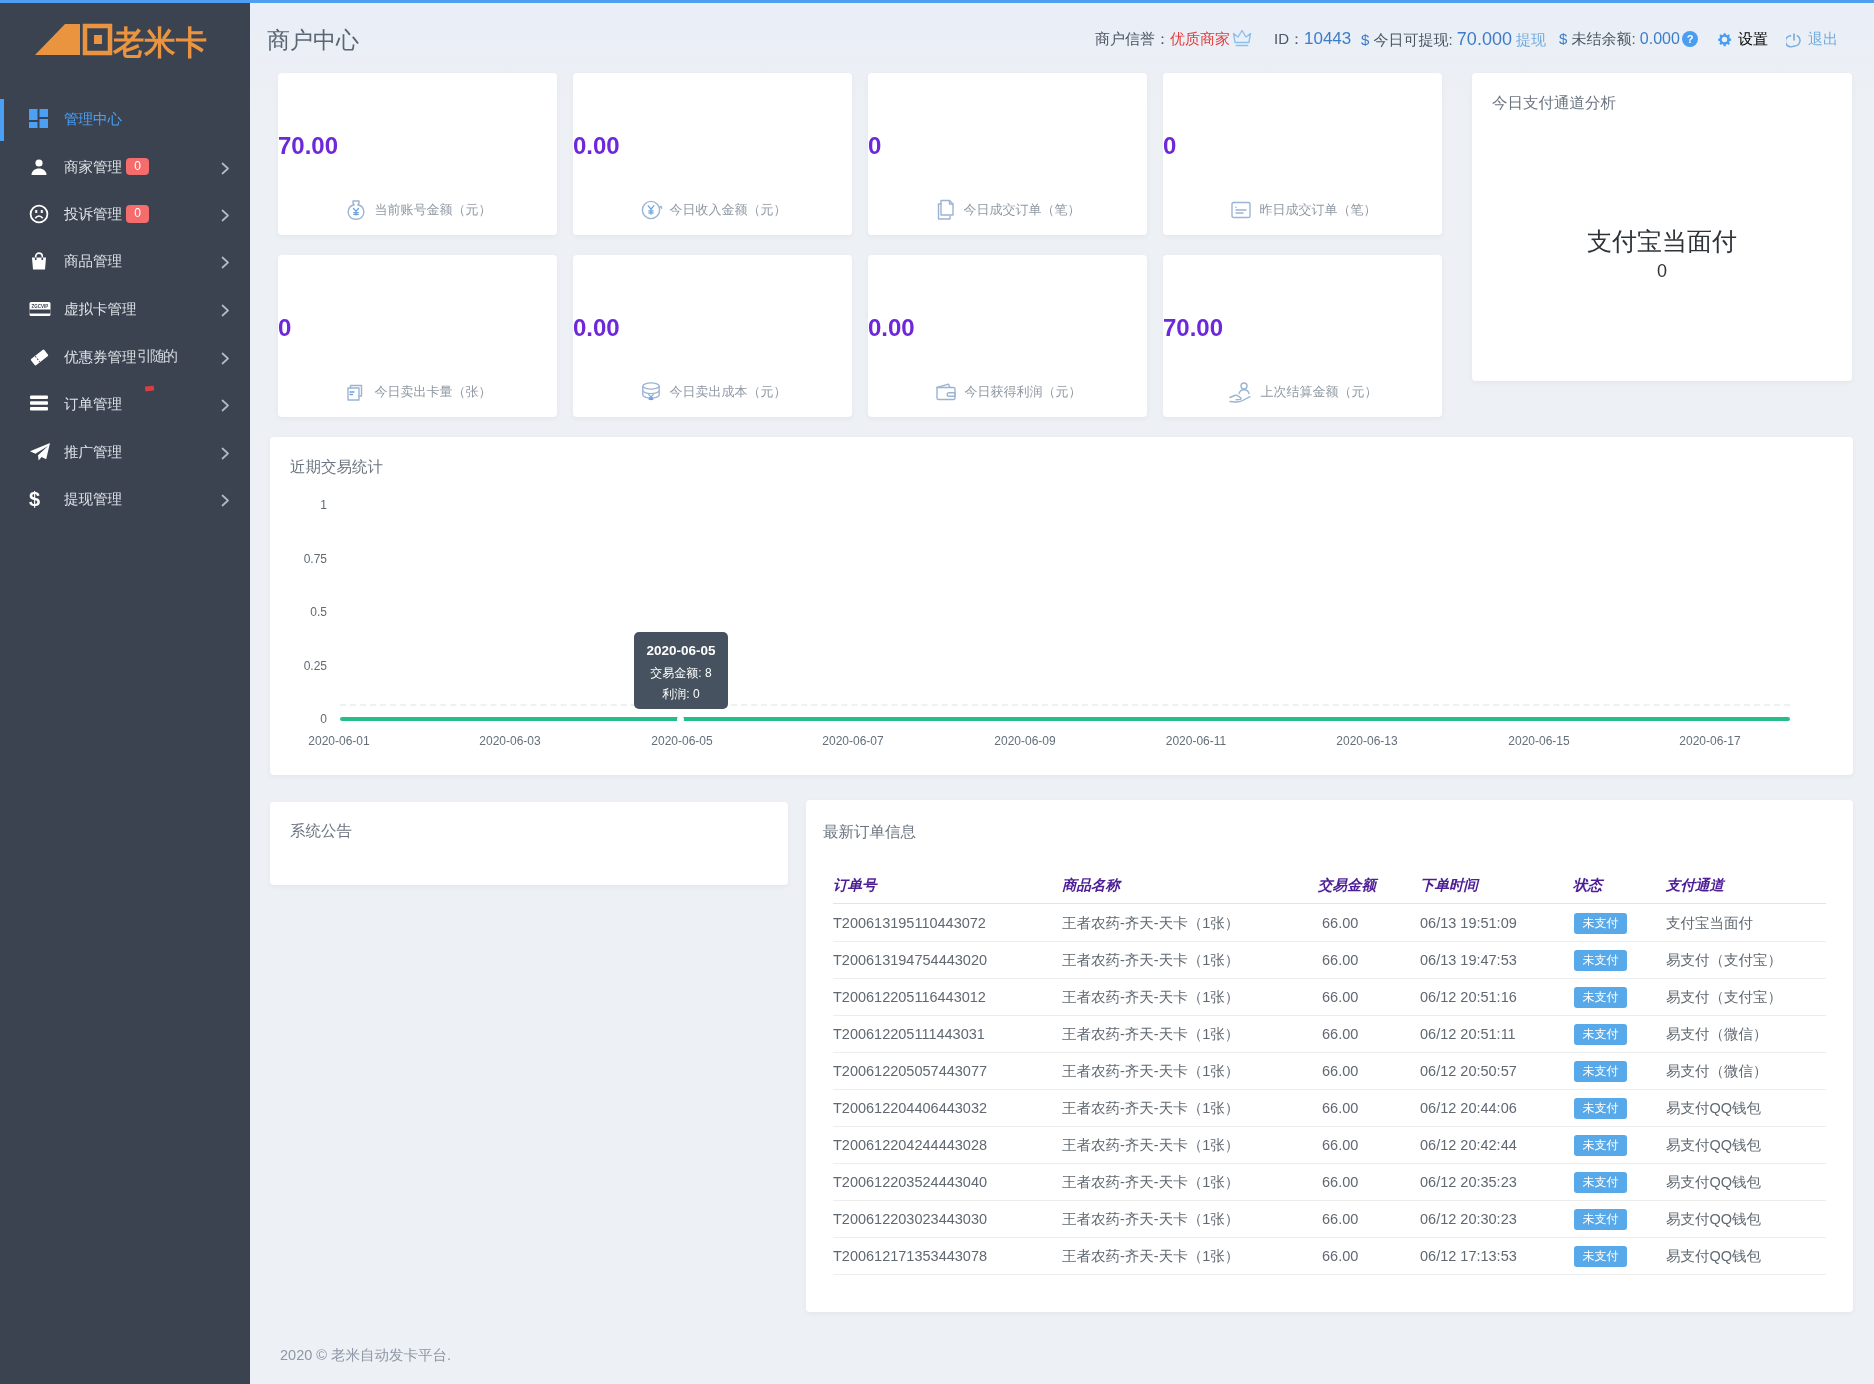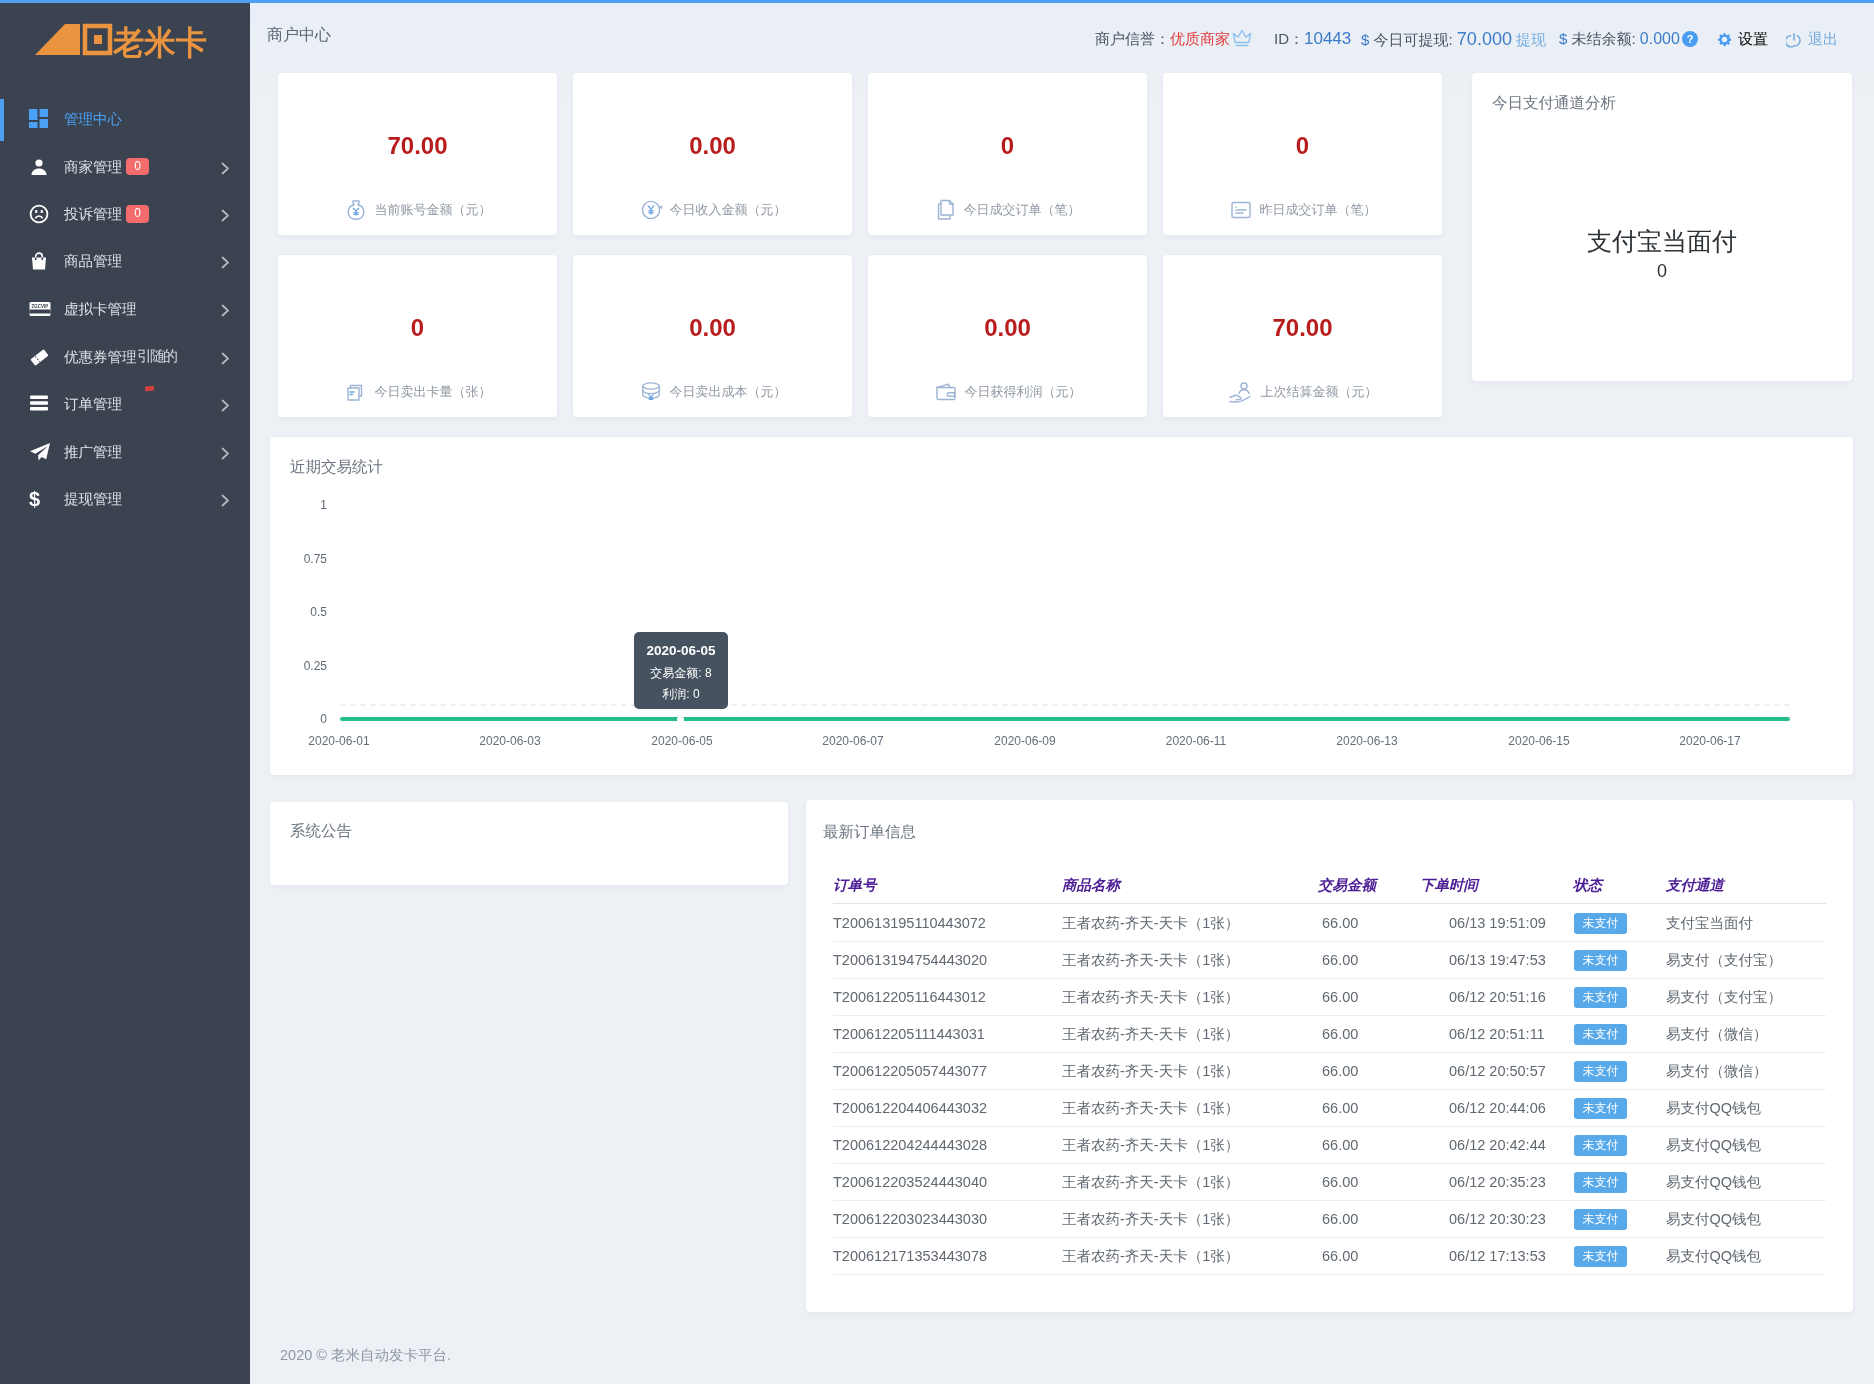--- a/index.html
+++ b/index.html
@@ -9,29 +9,29 @@
 #topline {position:absolute;left:0;top:0;width:1874px;height:3px;background:#4f9ef2;z-index:50;}
 #sidebar {position:absolute;left:0;top:0;width:250px;height:1384px;background:#3b4350;z-index:10;}
 #content {position:absolute;left:250px;top:3px;width:1624px;height:110px;background:linear-gradient(180deg,#e9eef7 0%,#ecf0f5 70%,#eef1f500 100%);}
 .mi {position:absolute;left:0;width:250px;height:40px;}
 .mic {position:absolute;left:29px;top:10px;width:22px;height:20px;}
 .mlabel {position:absolute;left:64px;top:0;line-height:40px;font-size:14.5px;}
 .badge {position:absolute;left:126px;top:11px;width:23px;height:17.5px;background:#f56c6c;border-radius:4px;color:#fff;font-size:12px;text-align:center;line-height:17.5px;}
 .arrow {position:absolute;left:221px;top:14px;height:13px;}
 #activebar {position:absolute;left:0;top:99px;width:4px;height:42px;background:#4ba0f5;}
 .card {position:absolute;background:#fff;border-radius:4px;box-shadow:0 2px 5px rgba(60,80,110,.05);}
-.num {position:absolute;left:0;top:56px;width:100%;height:34px;line-height:34px;text-align:center;color:#b91c1c;font-size:24px;font-weight:bold;}
+.num {position:absolute;left:0;top:56px;width:100%;height:34px;line-height:34px;color:#6d28d9;font-size:24px;font-weight:bold;}
 .lbl {position:absolute;left:0;top:125px;width:100%;height:24px;display:flex;align-items:center;justify-content:center;gap:7px;color:#8f98a3;font-size:13px;}
 .ctitle {position:absolute;font-size:15.5px;color:#6b7480;}
 .yl {position:absolute;right:1547px;width:40px;text-align:right;font-size:12px;color:#5f6a75;height:16px;line-height:16px;}
 .xl {position:absolute;top:734px;width:100px;text-align:center;font-size:12px;color:#646f7a;}
 .hd {position:absolute;top:876px;font-size:14.5px;font-weight:bold;color:#4c1d95;font-style:italic;}
 .tr {position:absolute;left:833px;width:993px;height:37px;border-bottom:1px solid #ededee;font-size:14.5px;color:#606871;}
 .tr span {position:absolute;top:0;line-height:37px;}
-.c1 {left:0px;text-align:center;} .c2 {left:229px;} .c3 {left:489px;} .c4 {left:587px;margin-left:29px;} .c5 {left:741px;} .c6 {left:833px;}
+.c1 {left:0px;text-align:center;} .c2 {left:229px;} .c3 {left:489px;} .c4 {left:587px;} .c5 {left:741px;} .c6 {left:833px;}
 .pay {display:inline-block;margin-top:8px;width:53px;height:21.5px;line-height:21.5px!important;background:#58a9e9;color:#fff;font-size:12px;text-align:center;border-radius:3px;}
 .hr {position:absolute;font-size:15px;color:#4c5563;line-height:22px;top:28px;}
 .hrb {color:#3d7cc9;}
 </style>
 </head>
 <body>
 <div id="content"></div>
 <div id="topline"></div>
 <div id="sidebar">
 <svg width="172" height="38" viewBox="0 0 172 38" style="position:absolute;left:35px;top:21px">
@@ -132,21 +132,21 @@
       <span class="mic"><span style="font-size:20px;font-weight:bold;color:#ffffff;line-height:20px">$</span></span>
       <span style="color:#dfe3e8" class="mlabel">提现管理</span>
       <span class="arrow"><svg width="9" height="13" viewBox="0 0 9 13">
           <path d="M1.5 1.5L7 6.5 1.5 11.5" stroke="#b3bac3" stroke-width="1.7" fill="none" stroke-linecap="round" stroke-linejoin="round"></path>
         </svg></span>
     </div>
 
 <div style="position:absolute;left:145px;top:386px;width:9px;height:4.5px;background:#d84040;border-radius:1px;transform:rotate(-6deg)"></div>
 </div>
 
-<div style="position:absolute;left:267px;top:25px;font-size:16px;color:#5a6673;z-index:20">商户中心</div>
+<div style="position:absolute;left:267px;top:25px;font-size:23px;color:#5a6673;z-index:20">商户中心</div>
 <div class="hr" style="left:1095px">商户信誉：<span style="color:#e23c3c">优质商家</span></div>
 <svg width="24" height="22" viewBox="0 0 24 22" style="position:absolute;left:1230px;top:26px">
     <path d="M3.5 7.5L8 11l4-6.5 4 6.5 4.5-3.5-1.6 9H5.1z M5.8 19.5h12.4" stroke="#8bbfee" stroke-width="1.4" fill="none" stroke-linejoin="round"></path>
   </svg>
 <div class="hr" style="left:1274px">ID：<span class="hrb" style="font-size:17px">10443</span></div>
 <div class="hr" style="left:1361px"><span class="hrb">$</span> 今日可提现: <span class="hrb" style="font-size:18px">70.000</span> <span style="color:#74abdf">提现</span></div>
 <div class="hr" style="left:1559px"><span class="hrb">$</span> 未结余额: <span class="hrb" style="font-size:16px">0.000</span></div>
 <div style="position:absolute;left:1682px;top:31px;width:16px;height:16px;border-radius:50%;background:#4a9df0;color:#fff;font-size:11px;text-align:center;line-height:16px;font-weight:bold">?</div>
 <svg width="17" height="17" viewBox="0 0 24 24" style="position:absolute;left:1716px;top:31px">
     <path d="M12 8.2a3.8 3.8 0 100 7.6 3.8 3.8 0 000-7.6zm9.4 5.4l-2.2.5a7.3 7.3 0 01-.7 1.7l1.2 1.9-2 2-1.9-1.2a7.3 7.3 0 01-1.7.7l-.5 2.2h-2.8l-.5-2.2a7.3 7.3 0 01-1.7-.7l-1.9 1.2-2-2 1.2-1.9a7.3 7.3 0 01-.7-1.7l-2.2-.5v-2.8l2.2-.5a7.3 7.3 0 01.7-1.7L4.7 6.7l2-2 1.9 1.2a7.3 7.3 0 011.7-.7l.5-2.2h2.8l.5 2.2a7.3 7.3 0 011.7.7l1.9-1.2 2 2-1.2 1.9a7.3 7.3 0 01.7 1.7l2.2.5z" fill="#4a9df0"></path>

